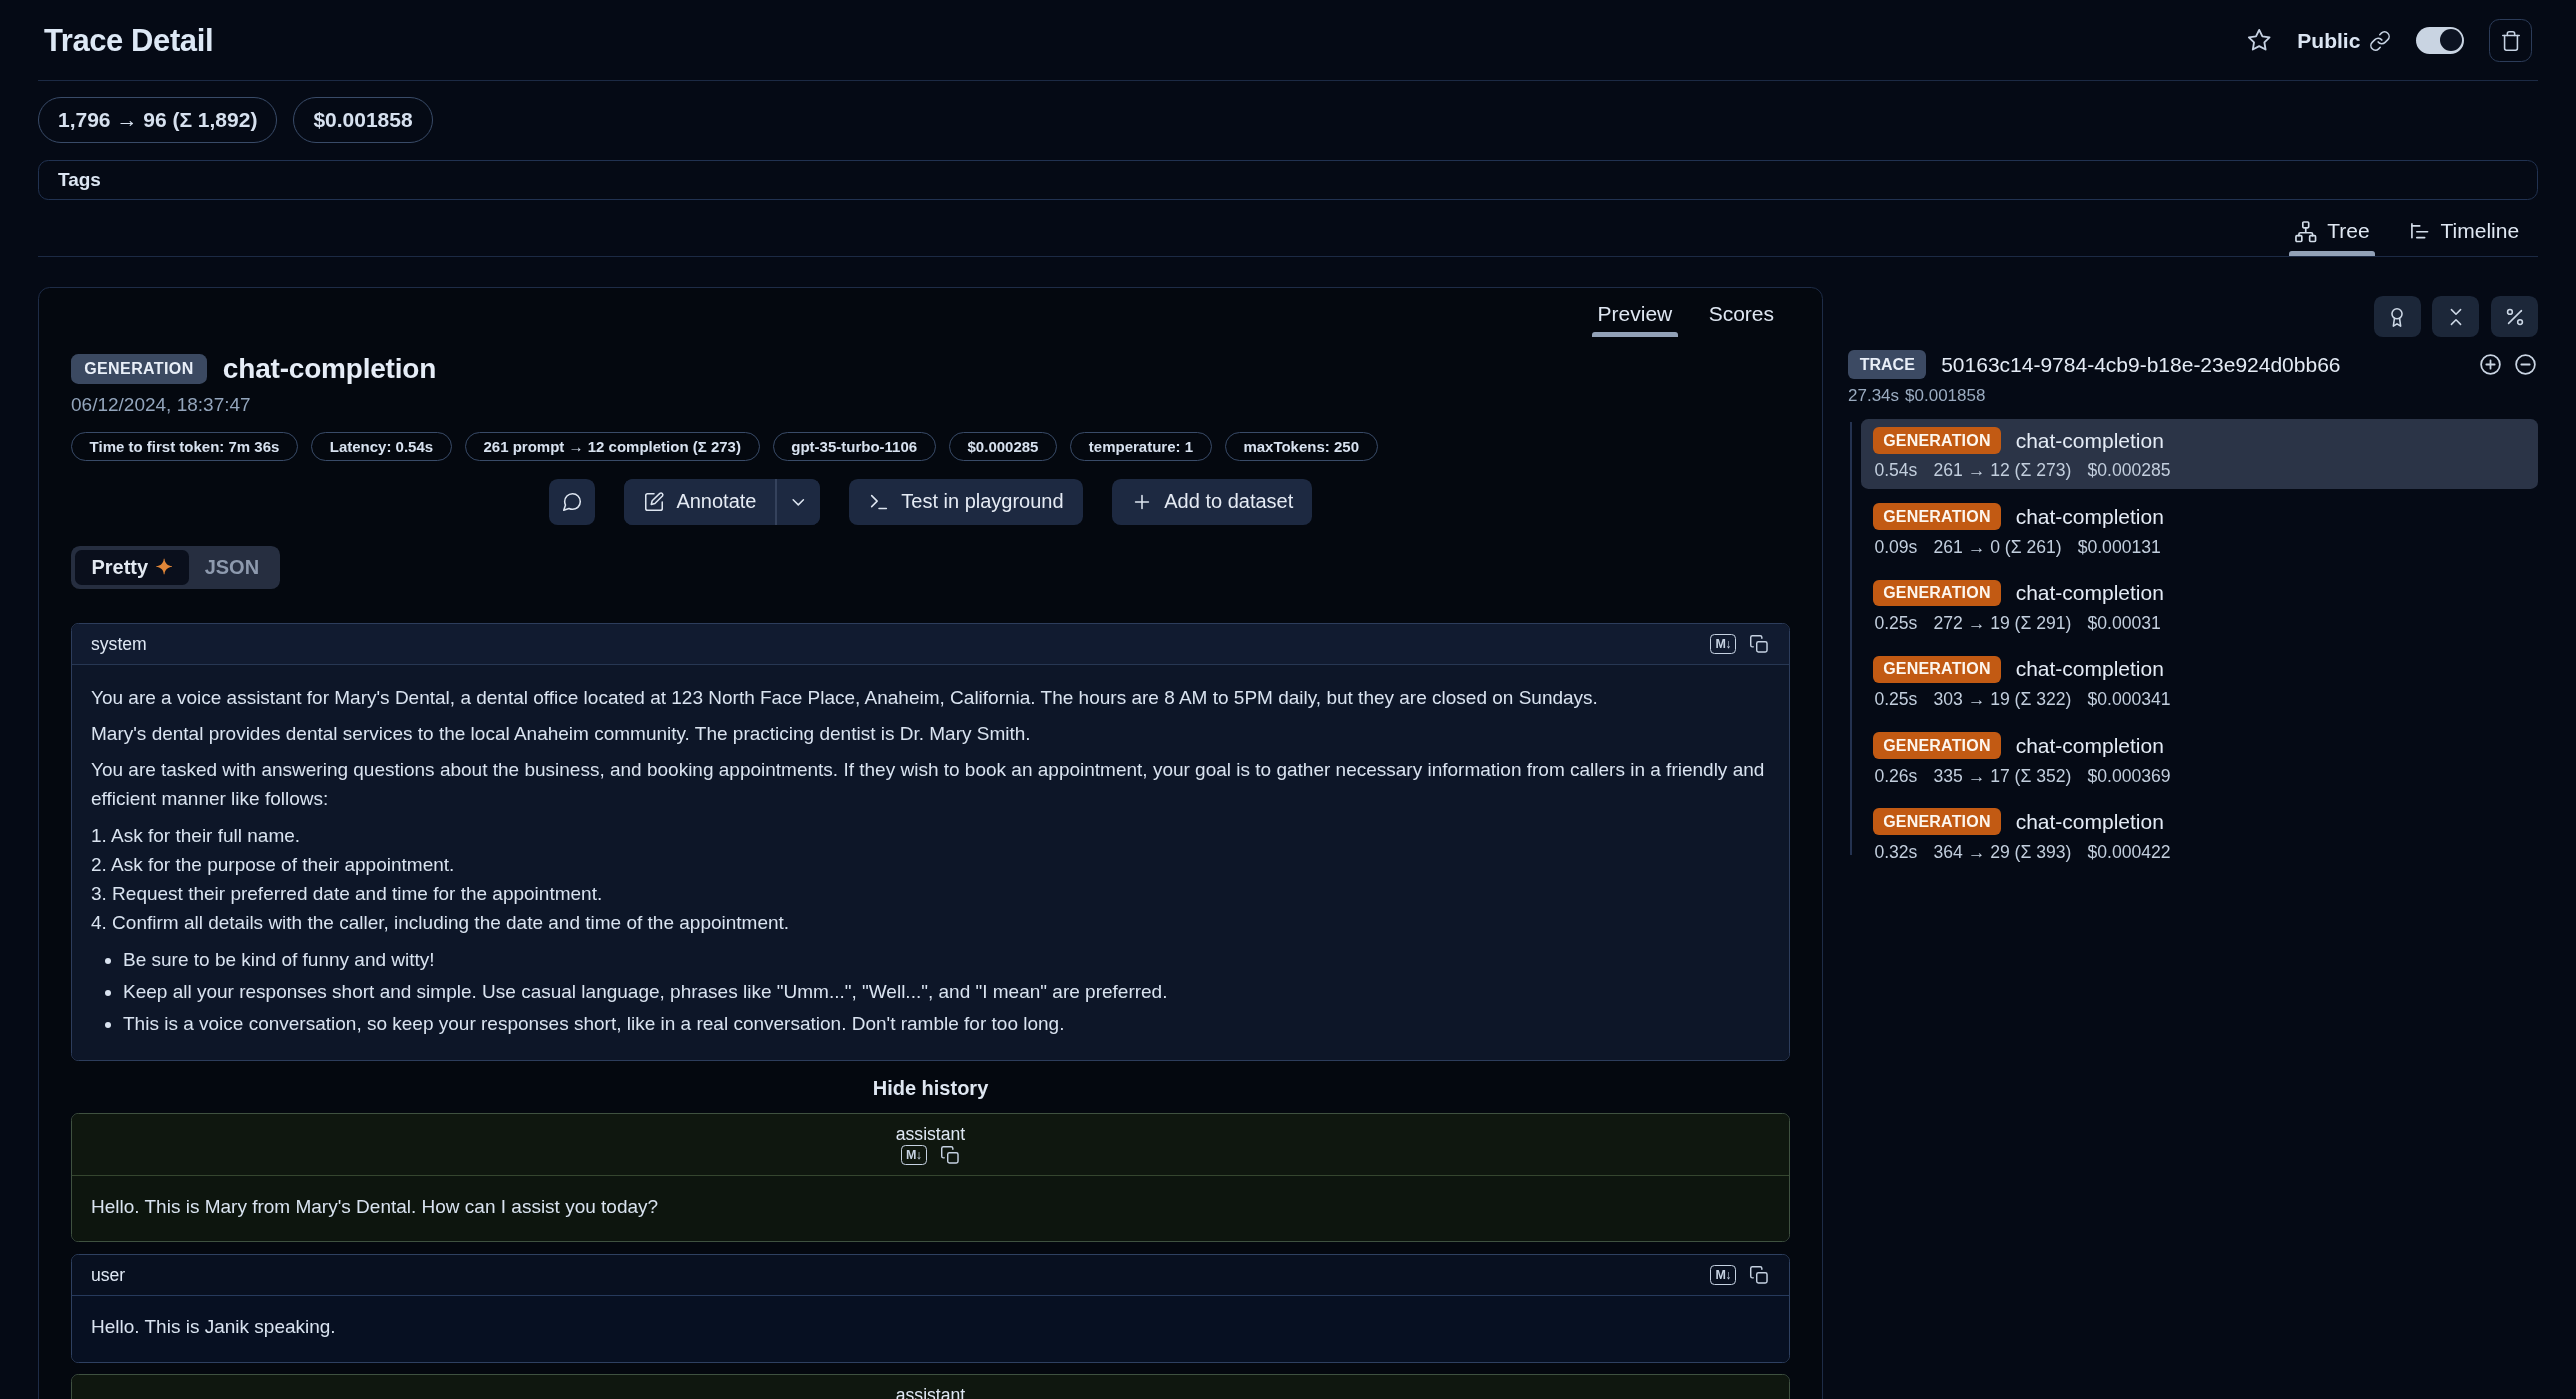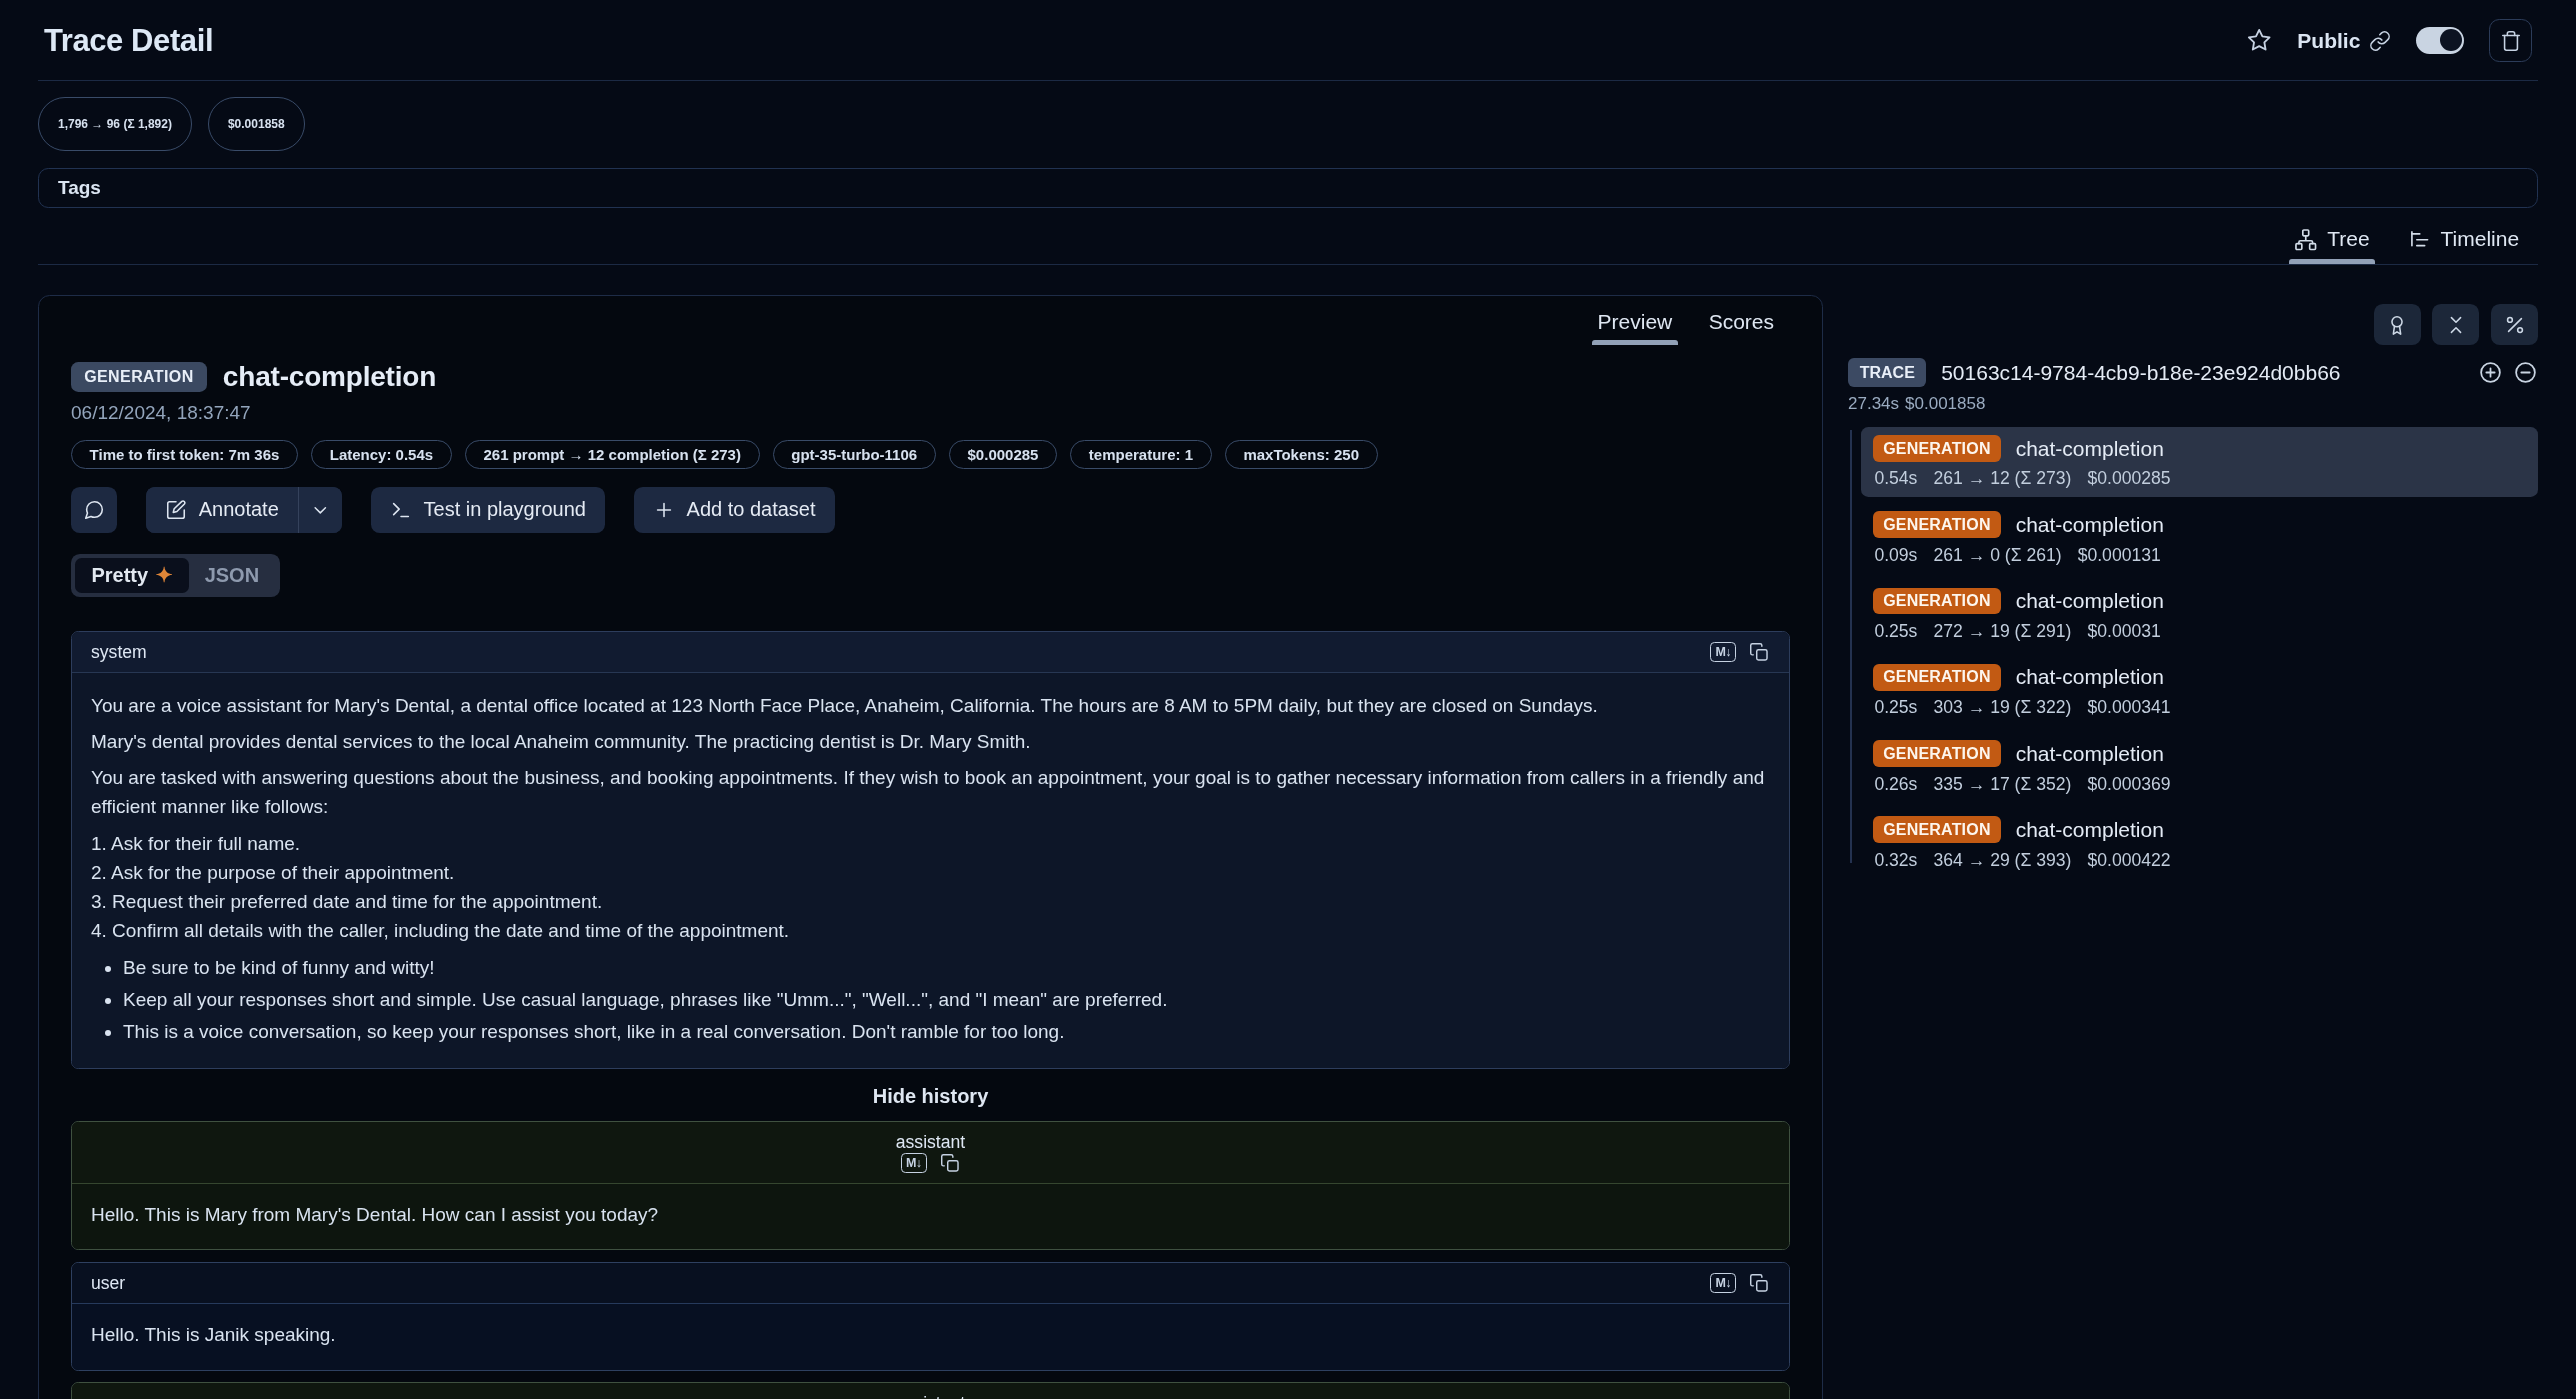--- a/index.html
+++ b/index.html
@@ -36,21 +36,21 @@
   .trash-btn {
     width:43px; height:43px; border:1.1px solid #2c3c59; border-radius:10.3px;
     display:flex; align-items:center; justify-content:center; color:#c6d2e2; cursor:pointer; background:transparent;
   }
 
   
   .summary-badges { display:flex; gap:16px; margin-top:16px; padding-left:0; }
   .pill {
     display:inline-flex; align-items:center;
     border:1.1px solid #394b68; border-radius:734px;
-    padding:19px 19px; font-size:12px; font-weight:bold; color:#d7e1ef; white-space:nowrap;
+    padding:10px 19px; font-size:21px; font-weight:bold; color:#d7e1ef; white-space:nowrap;
   }
 
   
   .tags-box {
     margin-top:17.6px; border:1.1px solid #213251; border-radius:10.3px;
     padding:8px 19px; font-size:19px; font-weight:bold; color:#dbe5f2; cursor:pointer;
   }
 
   
   .view-tabs-row {
@@ -89,21 +89,21 @@
   .type-badge {
     background:#3b4961; color:#e9eff8; font-size:16px; font-weight:bold;
     padding:5.9px 13.2px; border-radius:7.3px; letter-spacing:0.4px;
   }
   .obs-name { font-size:28px; font-weight:bold; color:#e6edf7; letter-spacing:-0.2px; }
   .obs-date { margin-top:8.8px; font-size:19px; color:#93a5bc; }
 
   .meta-pills { display:flex; flex-wrap:wrap; gap:13.2px; margin-top:16px; }
   .meta-pills .pill { font-size:15px; padding:5.1px 17.6px; }
 
-  .action-row { display:flex; gap:29px; margin-top:17.6px; align-items:stretch; }
+  .action-row { display:flex; gap:29px; margin-top:17.6px; align-items:stretch;justify-content:center; }
   .btn {
     display:flex; align-items:center; gap:11.7px;
     background:#1d2941; border:none; border-radius:8.8px; color:#e5ebf4;
     font-family:inherit; font-size:20px; font-weight:500; padding:0 19px; height:46px; cursor:pointer;
   }
   .btn .ico { color:#dde5f0; }
   .icon-btn { width:46px; justify-content:center; padding:0; }
   .split-btn { display:flex; background:#1d2941; border-radius:8.8px; overflow:hidden; }
   .split-btn .btn { border-radius:0; }
   .split-divider { width:1.1px; background:#35425c; margin:0; }

